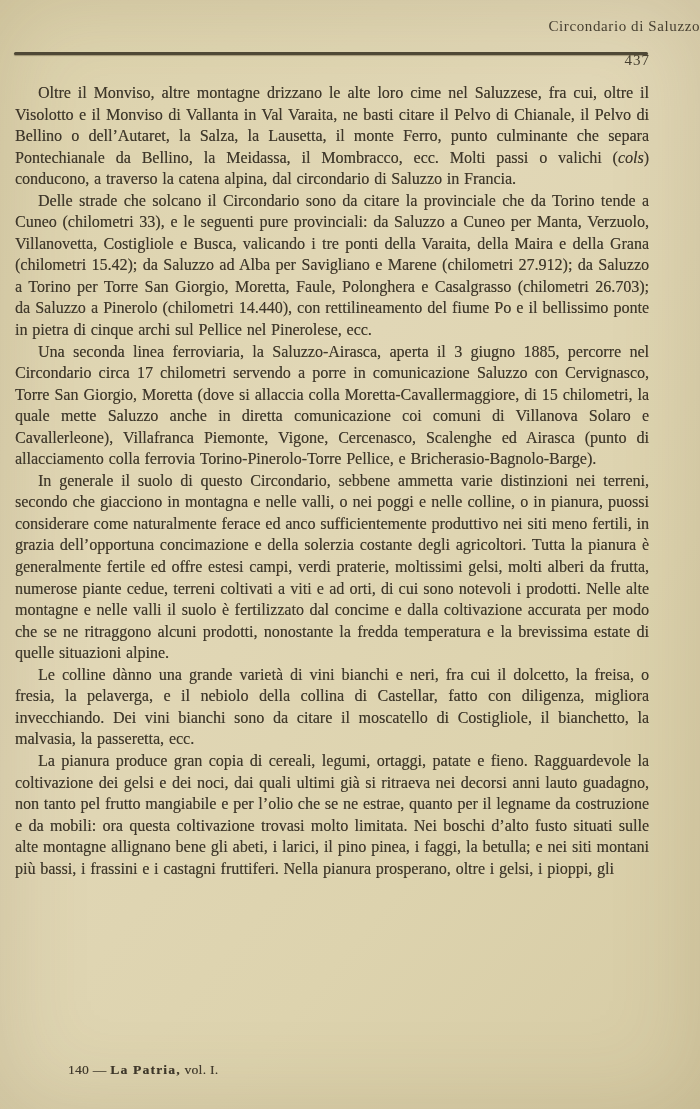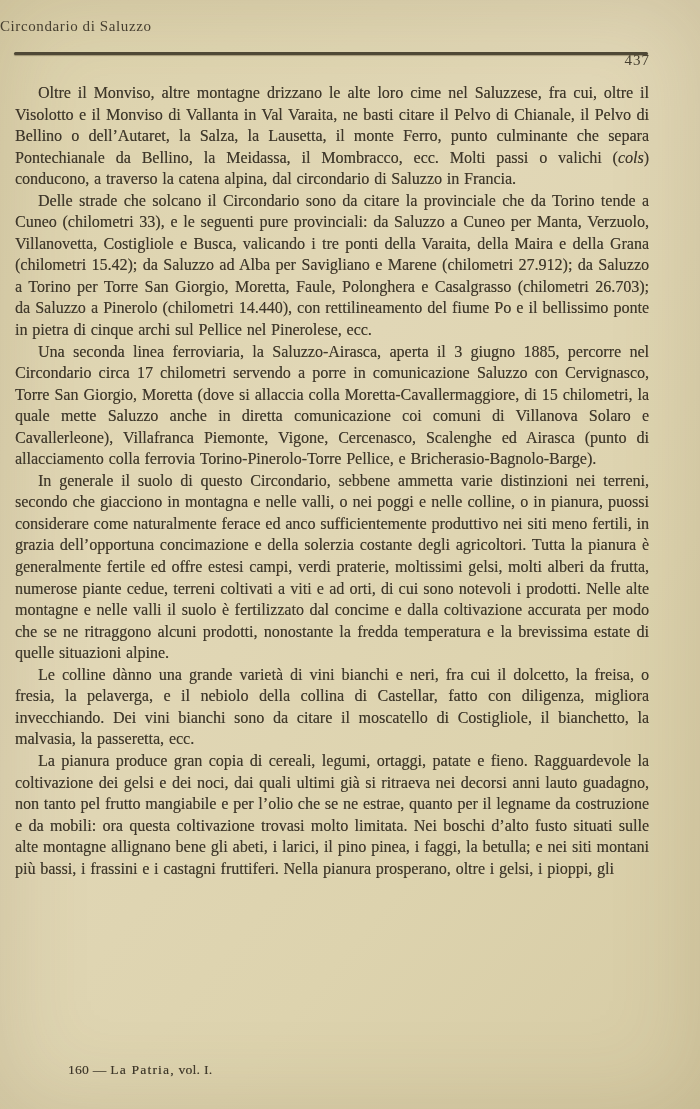--- a/index.html
+++ b/index.html
@@ -28,21 +28,21 @@
     left: 0;
     width: 700px;
     height: 24px;
     font-size: 15px;
     color: #453e2f;
   }
   .running-title {
     position: absolute;
     left: 0;
     right: 0;
-    text-align: left;
+    text-align: right;
     letter-spacing: 0.6px;
   }
   .page-number {
     position: absolute;
     right: 50px;
     top: 12px;
     letter-spacing: 1px;
     margin-top: 22px;
   }
   .header-rule {
@@ -80,21 +80,21 @@
   .footer {
     position: absolute;
     left: 68px;
     top: 1062px;
     font-size: 13.5px;
     color: #3e372a;
     letter-spacing: 0.3px;
     text-shadow: 0.2px 0.2px 0.4px rgba(62, 55, 42, 0.5);
   }
   .work-title {
-    font-weight: normal;
+    font-weight: bold;
     letter-spacing: 1.2px;
   }
 </style>
 </head>
 <body>
 
 <div class="page">
 
   <div class="header">
     <span class="running-title">Circondario di Saluzzo</span>
@@ -105,15 +105,15 @@
 
   <div class="body-text">
     <p><span>Oltre il Monviso, altre montagne drizzano le alte loro cime nel Saluzzese, fra cui, oltre il Visolotto e il Monviso di Vallanta in Val Varaita, ne basti citare il Pelvo di Chianale, il Pelvo di Bellino o dell’Autaret, la Salza, la Lausetta, il monte Ferro, punto culminante che separa Pontechianale da Bellino, la Meidassa, il Mombracco, ecc. Molti passi o valichi (</span><span class="italic-term">cols</span><span>) conducono, a traverso la catena alpina, dal circondario di Saluzzo in Francia.</span></p>
     <p>Delle strade che solcano il Circondario sono da citare la provinciale che da Torino tende a Cuneo (chilometri 33), e le seguenti pure provinciali: da Saluzzo a Cuneo per Manta, Verzuolo, Villanovetta, Costigliole e Busca, valicando i tre ponti della Varaita, della Maira e della Grana (chilometri 15.42); da Saluzzo ad Alba per Savigliano e Marene (chilometri 27.912); da Saluzzo a Torino per Torre San Giorgio, Moretta, Faule, Polonghera e Casalgrasso (chilometri 26.703); da Saluzzo a Pinerolo (chilometri 14.440), con rettilineamento del fiume Po e il bellissimo ponte in pietra di cinque archi sul Pellice nel Pinerolese, ecc.</p>
     <p>Una seconda linea ferroviaria, la Saluzzo-Airasca, aperta il 3 giugno 1885, percorre nel Circondario circa 17 chilometri servendo a porre in comunicazione Saluzzo con Cervignasco, Torre San Giorgio, Moretta (dove si allaccia colla Moretta-Cavallermaggiore, di 15 chilometri, la quale mette Saluzzo anche in diretta comunicazione coi comuni di Villanova Solaro e Cavallerleone), Villafranca Piemonte, Vigone, Cercenasco, Scalenghe ed Airasca (punto di allacciamento colla ferrovia Torino-Pinerolo-Torre Pellice, e Bricherasio-Bagnolo-Barge).</p>
     <p>In generale il suolo di questo Circondario, sebbene ammetta varie distinzioni nei terreni, secondo che giacciono in montagna e nelle valli, o nei poggi e nelle colline, o in pianura, puossi considerare come naturalmente ferace ed anco sufficientemente produttivo nei siti meno fertili, in grazia dell’opportuna concimazione e della solerzia costante degli agricoltori. Tutta la pianura è generalmente fertile ed offre estesi campi, verdi praterie, moltissimi gelsi, molti alberi da frutta, numerose piante cedue, terreni coltivati a viti e ad orti, di cui sono notevoli i prodotti. Nelle alte montagne e nelle valli il suolo è fertilizzato dal concime e dalla coltivazione accurata per modo che se ne ritraggono alcuni prodotti, nonostante la fredda temperatura e la brevissima estate di quelle situazioni alpine.</p>
     <p>Le colline dànno una grande varietà di vini bianchi e neri, fra cui il dolcetto, la freisa, o fresia, la pelaverga, e il nebiolo della collina di Castellar, fatto con diligenza, migliora invecchiando. Dei vini bianchi sono da citare il moscatello di Costigliole, il bianchetto, la malvasia, la passeretta, ecc.</p>
     <p>La pianura produce gran copia di cereali, legumi, ortaggi, patate e fieno. Ragguardevole la coltivazione dei gelsi e dei noci, dai quali ultimi già si ritraeva nei decorsi anni lauto guadagno, non tanto pel frutto mangiabile e per l’olio che se ne estrae, quanto per il legname da costruzione e da mobili: ora questa coltivazione trovasi molto limitata. Nei boschi d’alto fusto situati sulle alte montagne allignano bene gli abeti, i larici, il pino pinea, i faggi, la betulla; e nei siti montani più bassi, i frassini e i castagni fruttiferi. Nella pianura prosperano, oltre i gelsi, i pioppi, gli</p>
   </div>
 
-  <div class="footer"><span>160 — </span><span class="work-title">La Patria,</span><span> vol. I.</span></div>
+  <div class="footer"><span>140 — </span><span class="work-title">La Patria,</span><span> vol. I.</span></div>
 
 </div>
 
 </body></html>

